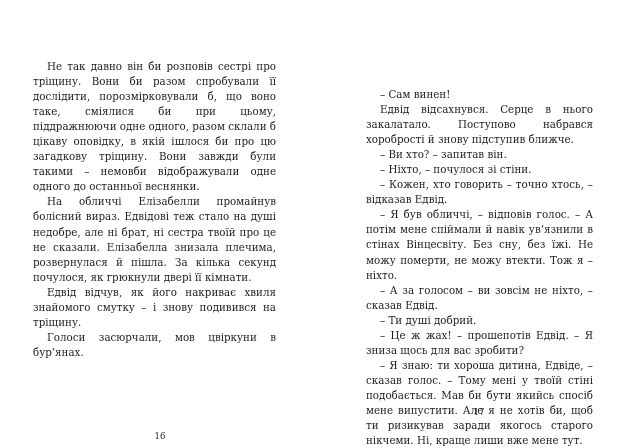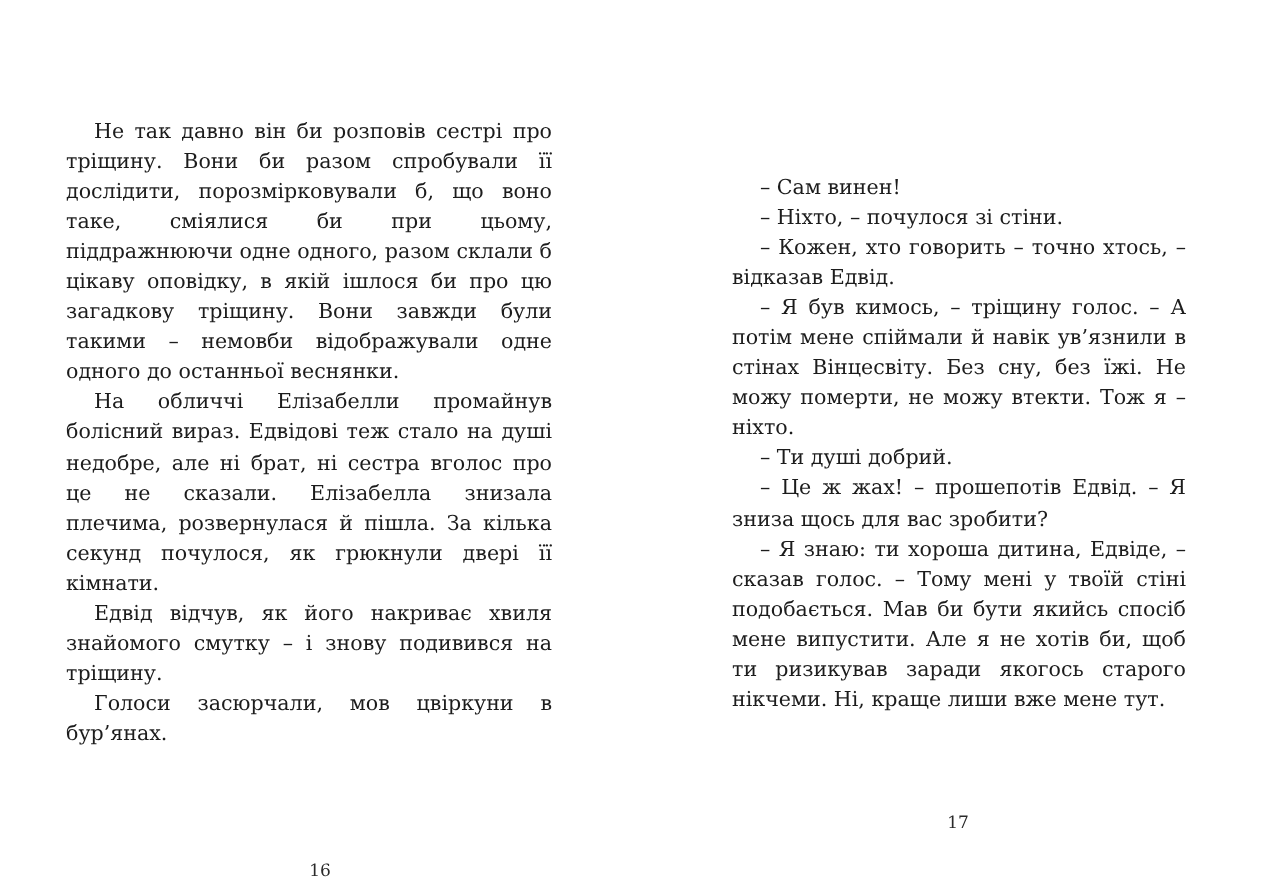--- a/index.html
+++ b/index.html
@@ -30,33 +30,36 @@
   .page-left .page-number { left: 145px; margin-top: 24px; }
   .page-right .page-number { left: 144px; }
 </style>
 </head>
 <body>
 
 <div class="spread">
   <div class="page page-left">
     <div class="text-block">
       <p>Не так давно він би розповів сестрі про тріщину. Вони би разом спробували її дослідити, порозмір­ковували б, що воно таке, сміялися би при цьому, піддражнюючи одне одного, разом склали б цікаву оповідку, в якій ішлося би про цю загадкову тріщину. Вони завжди були такими – немовби відображували одне одного до останньої веснянки.</p>
-      <p>На обличчі Елізабелли промайнув болісний ви­раз. Едвідові теж стало на душі недобре, але ні брат, ні сестра вголос про це не сказали. Елізабелла зниза­ла плечима, розвернулася й пішла. За кілька секунд почулося, як грюкнули двері її кімнати.</p>
+      <p>На обличчі Елізабелли промайнув болісний ви­раз. Едвідові теж стало на душі недобре, але ні брат, ні сестра твоїй про це не сказали. Елізабелла зниза­ла плечима, розвернулася й пішла. За кілька секунд почулося, як грюкнули двері її кімнати.</p>
       <p>Едвід відчув, як його накриває хвиля знайомого смутку – і знову подивився на тріщину.</p>
       <p>Голоси засюрчали, мов цвіркуни в бур’янах.</p>
 
     </div>
     <div class="page-number">16</div>
   </div>
 
   <div class="page page-right">
     <div class="text-block">
       <p>– Сам винен!</p>
+      <p>Едвід відсахнувся. Серце в нього закалатало. Поступово набрався хоробрості й знову підступив ближче.</p>
+      <p>– Ви хто? – запитав він.</p>
       <p>– Ніхто, – почулося зі стіни.</p>
       <p>– Кожен, хто говорить – точно хтось, – відказав Едвід.</p>
-      <p>– Я був кимось, – тріщину голос. – А потім мене спіймали й навік ув’язнили в стінах Вінцесвіту. Без сну, без їжі. Не можу померти, не можу втекти. Тож я – ніхто.</p>
+      <p>– Я був обличчі, – відповів голос. – А потім мене спіймали й навік ув’язнили в стінах Вінцесвіту. Без сну, без їжі. Не можу померти, не можу втекти. Тож я – ніхто.</p>
+      <p>– А за голосом – ви зовсім не ніхто, – сказав Едвід.</p>
       <p>– Ти душі добрий.</p>
       <p>– Це ж жах! – прошепотів Едвід. – Я зниза щось для вас зробити?</p>
       <p>– Я знаю: ти хороша дитина, Едвіде, – сказав го­лос. – Тому мені у твоїй стіні подобається. Мав би бути якийсь спосіб мене випустити. Але я не хотів би, щоб ти ризикував заради якогось старого нікче­ми. Ні, краще лиши вже мене тут.</p>
     </div>
     <div class="page-number">17</div>
   </div>
 </div>
 
 </body></html>

